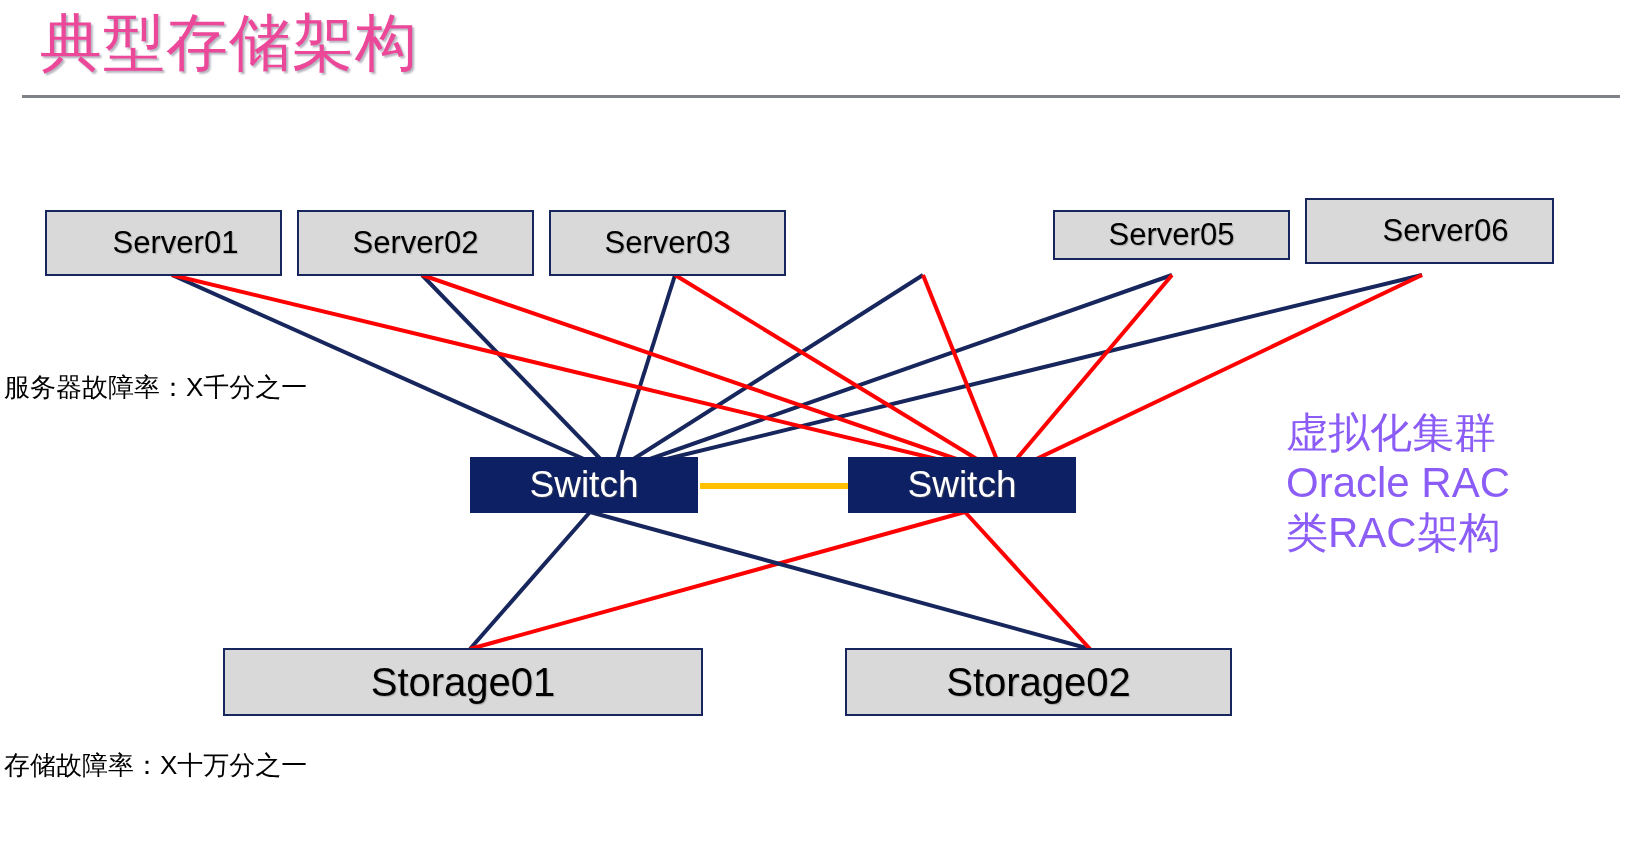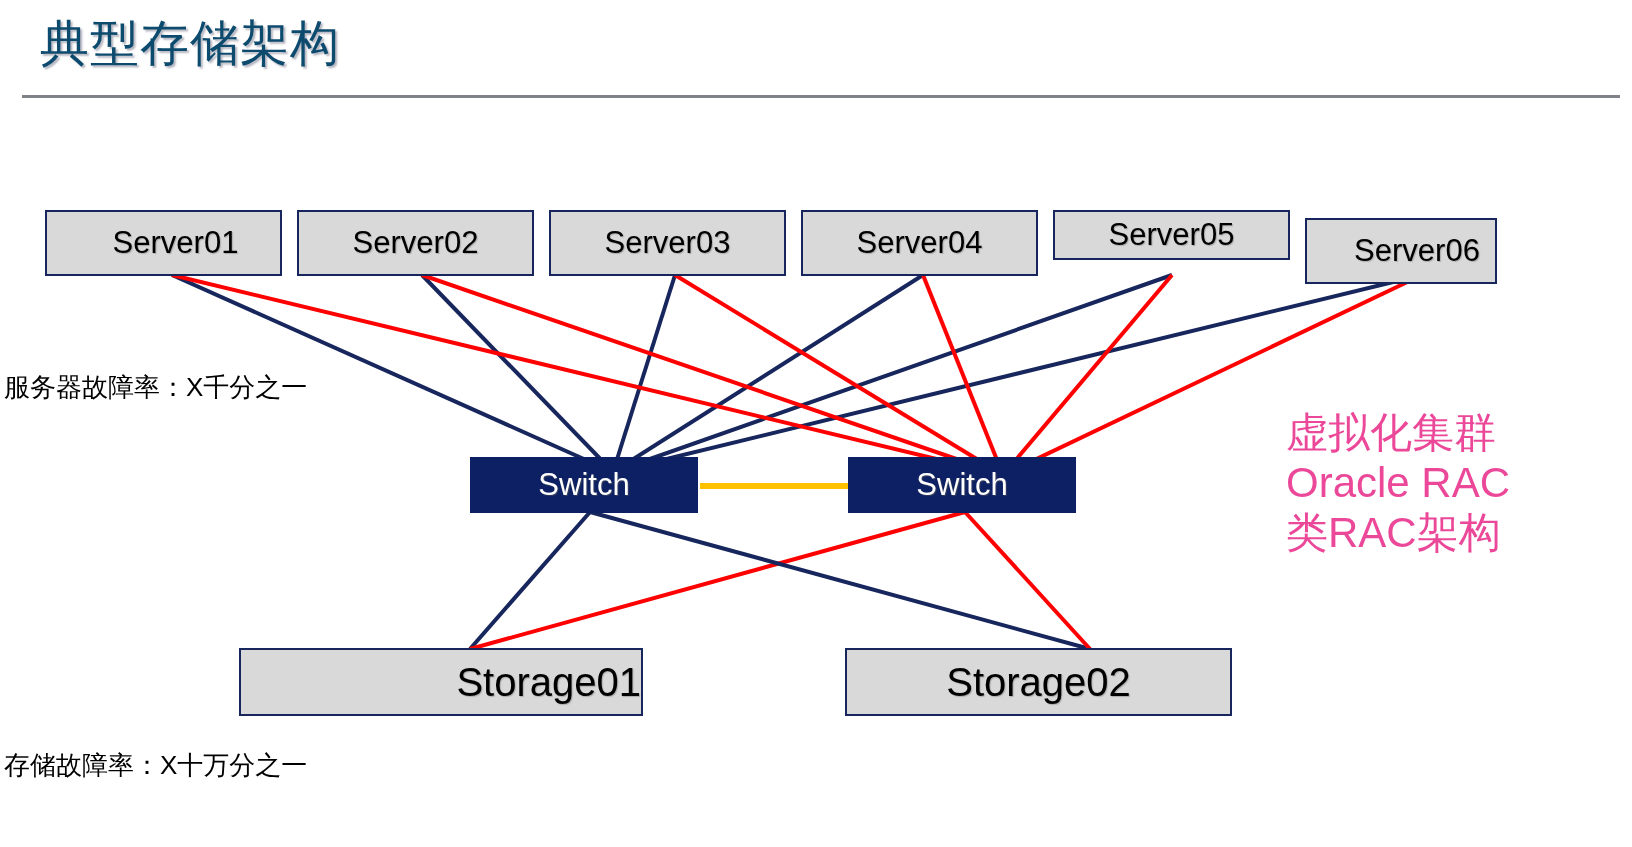--- a/index.html
+++ b/index.html
@@ -16,23 +16,23 @@
     height: 847px;
     background: #ffffff;
     overflow: hidden;
   }
 
   
   #title {
     position: absolute;
     left: 40px;
     top: 2px;
-    font-size: 49px;
+    font-size: 62px;
     line-height: 82px;
-    color: #0c4a6e;
+    color: #ec4899;
     font-weight: 400;
     letter-spacing: 1px;
     white-space: nowrap;
     text-shadow: 2px 2px 2px rgba(120,120,140,0.55);
   }
   #title-rule {
     position: absolute;
     left: 22px;
     top: 95px;
     width: 1598px;
@@ -71,42 +71,42 @@
     border: 2px solid #17265c;
     height: 68px;
     font-size: 40px;
     color: #000000;
     text-shadow: 1px 1px 1px rgba(140,140,140,0.6);
   }
   .switch {
     background: #0d2063;
     border: none;
     height: 56px;
-    font-size: 31px;
+    font-size: 37px;
     color: #ffffff;
     text-shadow: 1px 1px 1px rgba(90,90,90,0.55);
   }
 
   
   .annotation {
     position: absolute;
     color: #000000;
     font-size: 26px;
     white-space: nowrap;
     z-index: 6;
   }
   #note-server { left: 4px; top: 370px; }
   #note-storage { left: 4px; top: 748px; }
 
   #cluster-note {
     position: absolute;
     left: 1286px;
     top: 408px;
     z-index: 6;
-    color: #ec4899;
+    color: #8b5cf6;
     font-size: 42px;
     line-height: 50px;
     white-space: nowrap;
   }
 </style>
 </head>
 <body>
 
 <div id="slide">
 
@@ -143,38 +143,35 @@
 
   <div class="node server" style="left: 45px; top: 210px; width: 237px; height: 66px; padding-left: 24px;">
     <span>Server01</span>
   </div>
   <div class="node server" style="left: 297px; top: 210px; width: 237px; height: 66px;">
     <span>Server02</span>
   </div>
   <div class="node server" style="left: 549px; top: 210px; width: 237px; height: 66px; justify-content: center;">
     <span>Server03</span>
   </div>
-  <div class="node server" style="left: 801px; top: 210px; width: 237px; height: 66px;">
-    <span>Server04</span>
-  </div>
   <div class="node server" style="left: 1053px; top: 210px; width: 237px; height: 50px;">
     <span>Server05</span>
   </div>
-  <div class="node server" style="left: 1305px; top: 218px; width: 192px; height: 66px; padding-left: 32px;">
+  <div class="node server" style="left: 1305px; top: 198px; width: 249px; height: 66px; padding-left: 32px;">
     <span>Server06</span>
   </div>
 
   <div class="node switch" style="left: 470px; top: 457px; width: 228px; height: 56px;">
     <span>Switch</span>
   </div>
   <div class="node switch" style="left: 848px; top: 457px; width: 228px; height: 56px;">
     <span>Switch</span>
   </div>
 
-  <div class="node storage" style="left: 239px; top: 648px; width: 404px; height: 68px; justify-content: flex-end;">
+  <div class="node storage" style="left: 223px; top: 648px; width: 480px; height: 68px;">
     <span>Storage01</span>
   </div>
   <div class="node storage" style="left: 845px; top: 648px; width: 387px; height: 68px;">
     <span>Storage02</span>
   </div>
 
   <div class="annotation" id="note-storage">存储故障率：X十万分之一</div>
   <div class="annotation" id="note-server">服务器故障率：X千分之一</div>
 
   <div id="cluster-note">

